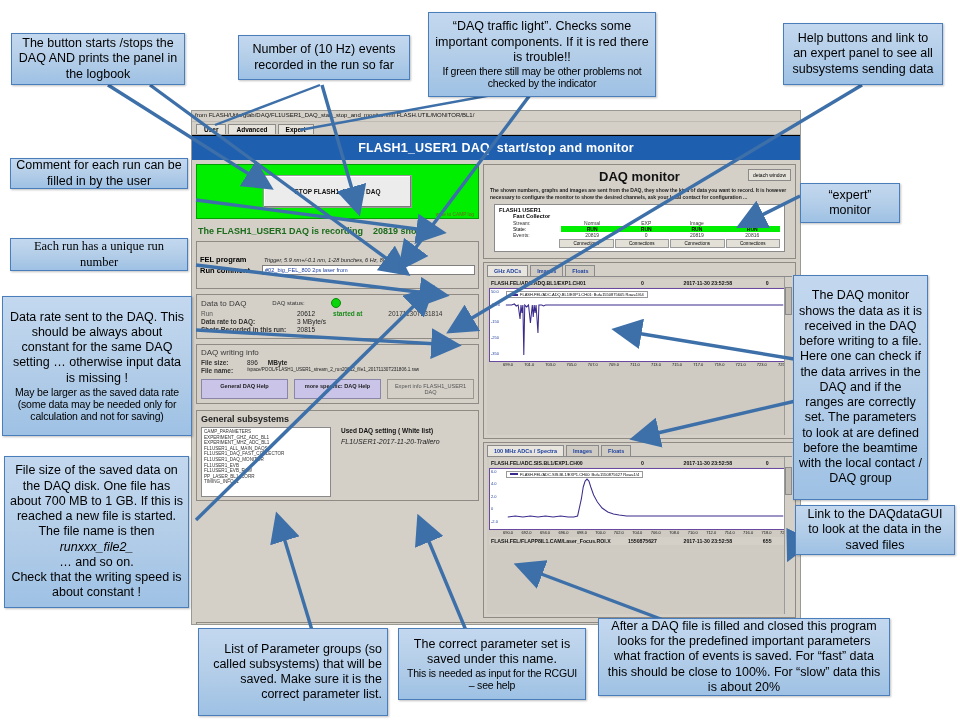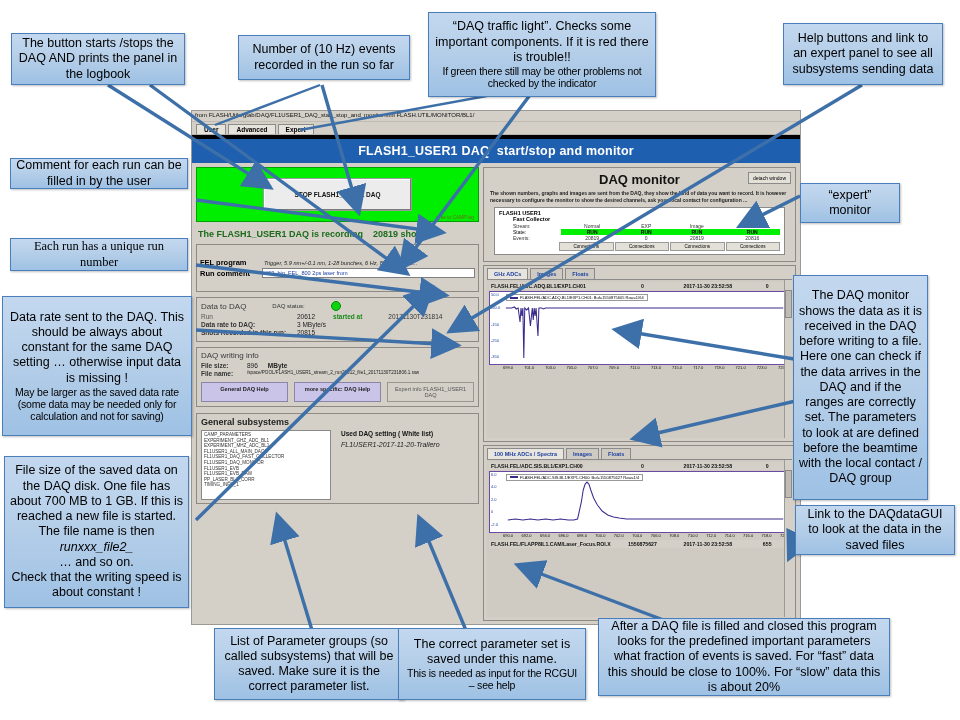--- a/index.html
+++ b/index.html
@@ -37,21 +37,21 @@
     padding:1px 0 0 3px;white-space:nowrap;overflow:hidden;
     border-bottom:1px solid #c0bcb4;
   }
   .menubar{height:12px;background:#d4d0c8;display:flex;align-items:flex-end;
     padding-left:4px;border-bottom:1px solid #b8b4ac;}
   .menutab{font-size:6.5px;font-weight:bold;padding:1px 7px 1px 7px;margin-right:2px;
     border:1px solid #8c8c88;border-bottom:none;background:#e6e3dc;}
   .titlebar{
     height:24px;background:#1f5fb0;color:#fff;display:flex;align-items:center;
     justify-content:center;font-size:12.5px;font-weight:bold;letter-spacing:.2px;
-    border-top:4px solid #000000;
+    border-top:1px solid #000000;
   }
   .titlebar .t2{font-weight:bold;margin-left:7px;}
   .body-area{padding:4px;display:flex;gap:4px;height:462px;box-sizing:border-box;}
 
   
   .leftcol{width:283px;display:flex;flex-direction:column;gap:3px;}
   .greenbox{
     height:53px;background:#00ee00;border:1px solid #00a000;
     display:flex;align-items:center;justify-content:center;position:relative;
   }
@@ -469,21 +469,21 @@
       <span class="ital">runxxx_file2_</span>
       <span> … and so on.</span>
     </span>
   <span>Check that the writing speed is about constant !</span>
 </div>
 
 <div class="callout" style="left:795px;top:505px;width:160px;height:50px;">
   <span>Link to the DAQdataGUI to look at the data in the saved files</span>
 </div>
 
-<div class="callout" style="left:214px;top:628px;width:190px;height:72px;">
+<div class="callout" style="left:198px;top:628px;width:190px;height:88px;text-align:right;">
   <span>List of Parameter groups (so called subsystems)  that will be saved. Make sure it is the correct parameter list.</span>
 </div>
 
 <div class="callout" style="left:398px;top:628px;width:188px;height:72px;flex-direction:column;">
   <span>The correct parameter set is saved under this name.</span>
   <span class="small">This is needed as input for the RCGUI – see help</span>
 </div>
 
 <div class="callout" style="left:598px;top:618px;width:292px;height:78px;">
   <span>After a DAQ file is filled and closed this program looks for the predefined important parameters what fraction of events is saved. For “fast” data this should be close to 100%. For “slow” data this is about 20%</span>

